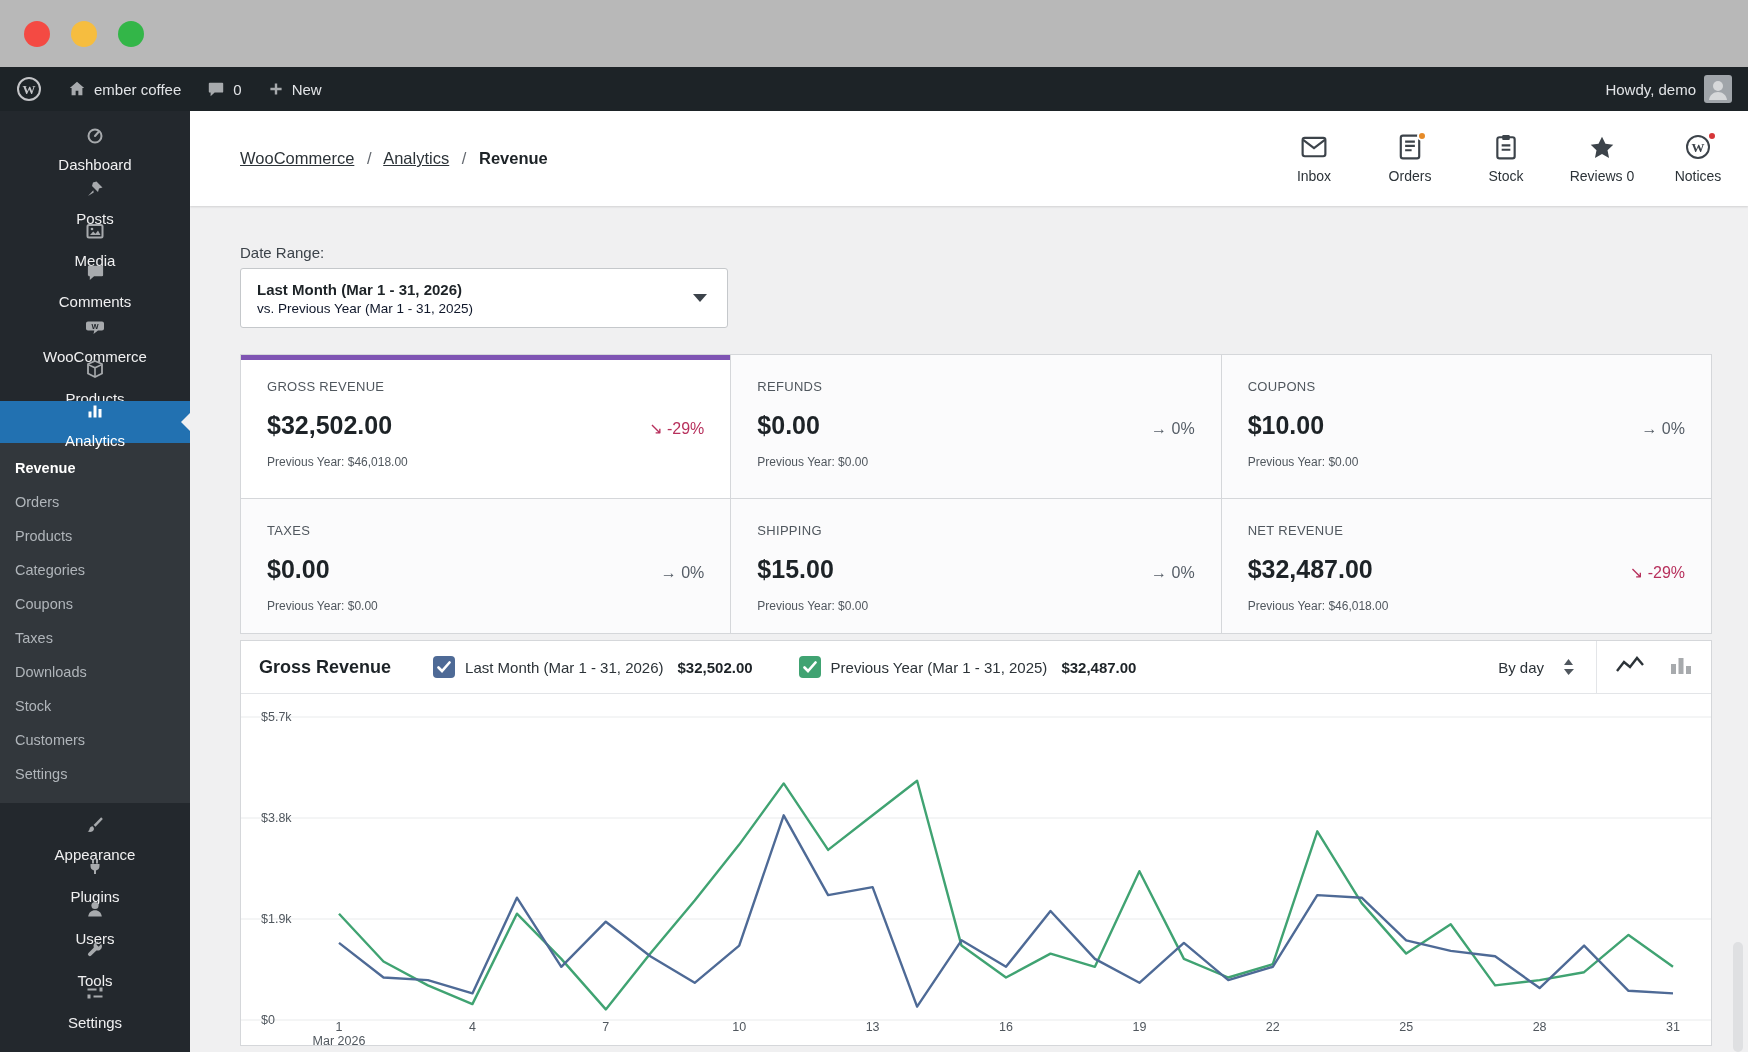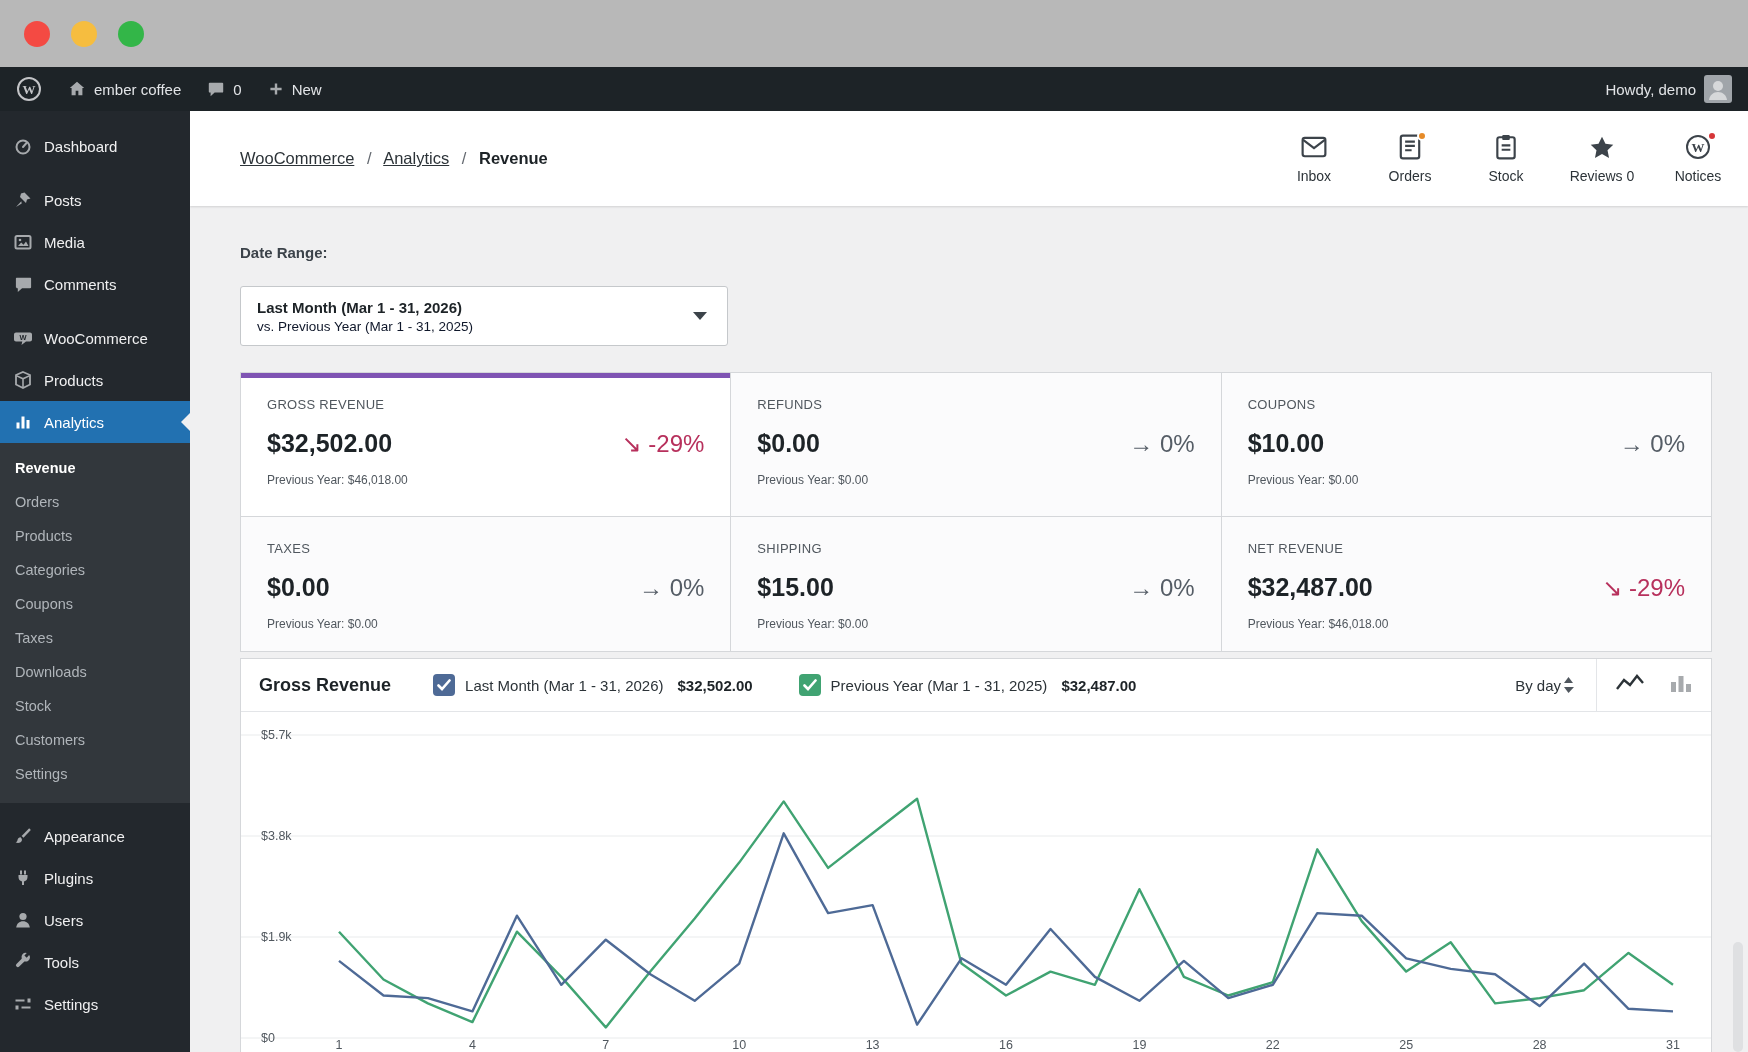--- a/index.html
+++ b/index.html
@@ -17,21 +17,21 @@
   .admin-bar { height:44px; background:#1d2327; display:flex; align-items:center; padding:0 16px; gap:26px; color:#e2e4e7; font-size:15px; }
   .ab-item { display:flex; align-items:center; gap:8px; color:#e2e4e7; cursor:default; }
   .ab-item svg { color:#a7aaad; }
   .ab-right { margin-left:auto; display:flex; align-items:center; }
 
   
   .layout { display:flex; height:941px; background:#f0f0f1; }
 
   
   .sidebar { width:190px; flex-shrink:0; background:#23282d; padding-top:14px; font-size:15px; color:#f0f0f1; overflow:hidden; }
-  .mi { display:flex; align-items:center; gap:11px; padding:0 13px; height:42px; position:relative; }
+  .mi { display:flex; align-items:center; gap:11px; padding:0 13px; height:42px; position:relative;flex-direction:column; }
   .mi-icon { width:20px; height:20px; color:#a7aaad; display:flex; align-items:center; justify-content:center; }
   .mi.active { background:#2271b1; color:#fff; }
   .mi.active .mi-icon { color:#fff; }
   .mi.active::after { content:""; position:absolute; right:0; top:50%; margin-top:-9px;
     border:9px solid transparent; border-left-width:0; border-right-color:#f0f0f1; }
   .menu-sep { height:12px; }
   .submenu { list-style:none; margin:0; background:#32373c; padding:8px 0 12px; }
   .smi { height:34px; line-height:34px; padding-left:15px; font-size:14.5px; color:#b0b5ba; }
   .smi.current { color:#fff; font-weight:bold; }
 
@@ -43,51 +43,51 @@
   .bc-link { color:#2c3338; text-decoration:underline; }
   .bc-sep { margin:0 8px; color:#646970; }
   .bc-current { color:#1d2327; font-weight:bold; }
   .activity { display:flex; }
   .act-item { width:96px; display:flex; flex-direction:column; align-items:center; gap:7px; color:#2c3338; font-size:14px; }
   .act-icon { position:relative; height:27px; display:flex; align-items:center; color:#3c434a; }
   .dot { position:absolute; top:-3px; right:-6px; width:10px; height:10px; border-radius:50%; border:2px solid #fff; }
   .dot-orange { background:#e68b28; } .dot-red { background:#d63638; }
 
   .body-area { padding:38px 0 0 50px; }
-  .dr-label { font-size:15px; color:#3c434a; height:18px; margin-bottom:24px;font-weight:bold; }
+  .dr-label { font-size:15px; color:#3c434a; height:18px; margin-bottom:6px; }
   .dropdown { width:488px; height:60px; background:#fff; border:1px solid #c5c8cb; border-radius:3px;
     display:flex; align-items:center; justify-content:space-between; padding:0 20px 0 16px; }
   .dd-primary { font-weight:bold; font-size:15px; color:#1d2327; margin-bottom:3px; }
   .dd-secondary { font-size:13.5px; color:#0f172a; }
   .caret-down { width:0; height:0; border-left:7px solid transparent; border-right:7px solid transparent; border-top:8px solid #3c434a; }
 
   
   .cards { margin-top:26px; width:1472px; display:grid; grid-template-columns:1fr 1fr 1fr; grid-template-rows:144px 135px;
     border-top:1px solid #d5d7da; border-left:1px solid #d5d7da; }
   .card { background:#fbfbfc; border-right:1px solid #d5d7da; border-bottom:1px solid #d5d7da; padding:24px 26px 0; position:relative; }
   .card.selected { background:#fff; }
   .card.selected::before { content:""; position:absolute; top:0; left:0; right:0; height:5px; background:#7f54b3; }
   .card-label { font-size:13px; color:#50575e; letter-spacing:.3px; }
   .card-row { display:flex; justify-content:space-between; align-items:baseline; margin-top:17px; }
   .card-value { font-size:25px; font-weight:bold; color:#1d2327; }
-  .card-trend { font-size:24px; }
+  .card-trend { font-size:16px; }
   .trend-down { color:#b7305c; }
   .trend-flat { color:#555d66; }
   .card-prev { font-size:12px; color:#50575e; margin-top:15px; }
 
   
   .chart-panel { margin-top:6px; width:1472px; height:406px; background:#fff; border:1px solid #d5d7da; overflow:hidden; }
   .chart-header { height:53px; display:flex; align-items:center; border-bottom:1px solid #e3e5e8; padding-left:18px; }
   .chart-title { font-size:18px; font-weight:bold; color:#1d2327; margin-right:42px; }
   .legend-item { display:flex; align-items:center; margin-right:46px; }
   .checkbox { width:22px; height:22px; border-radius:4px; display:flex; align-items:center; justify-content:center; margin-right:10px; background:#4e6a96; }
   .legend-label { font-size:15px; color:#2c3338; margin-right:14px; white-space:nowrap; }
   .legend-total { font-size:15px; font-weight:bold; color:#1d2327; white-space:nowrap; }
   .chart-controls { margin-left:auto; display:flex; align-items:center; align-self:stretch; }
-  .interval { display:flex; align-items:center; gap:2px; font-size:15px; color:#2c3338; padding:0 22px; }
+  .interval { display:flex; align-items:center; gap:19px; font-size:15px; color:#2c3338; padding:0 22px; }
   .interval svg { color:#50575e; }
   .v-div { width:1px; align-self:stretch; background:#e3e5e8; }
   .ctype { padding:0 18px; display:flex; align-items:center; gap:24px; }
   .ctype .line-toggle { color:#2c3338; } .ctype .bar-toggle { color:#a7aaad; }
   .chart-body svg { display:block; }
   .gridline { stroke:#e9ebec; stroke-width:1; }
   .axis-label { font-size:12.5px; fill:#50575e; font-family:"Liberation Sans", sans-serif; }
   .series-line { fill:none; stroke-width:2.4; stroke-linejoin:round; }
 
   .scroll-thumb { position:absolute; right:5px; top:942px; width:10px; height:110px; border-radius:5px; background:#dfe0e2; z-index:20; }

